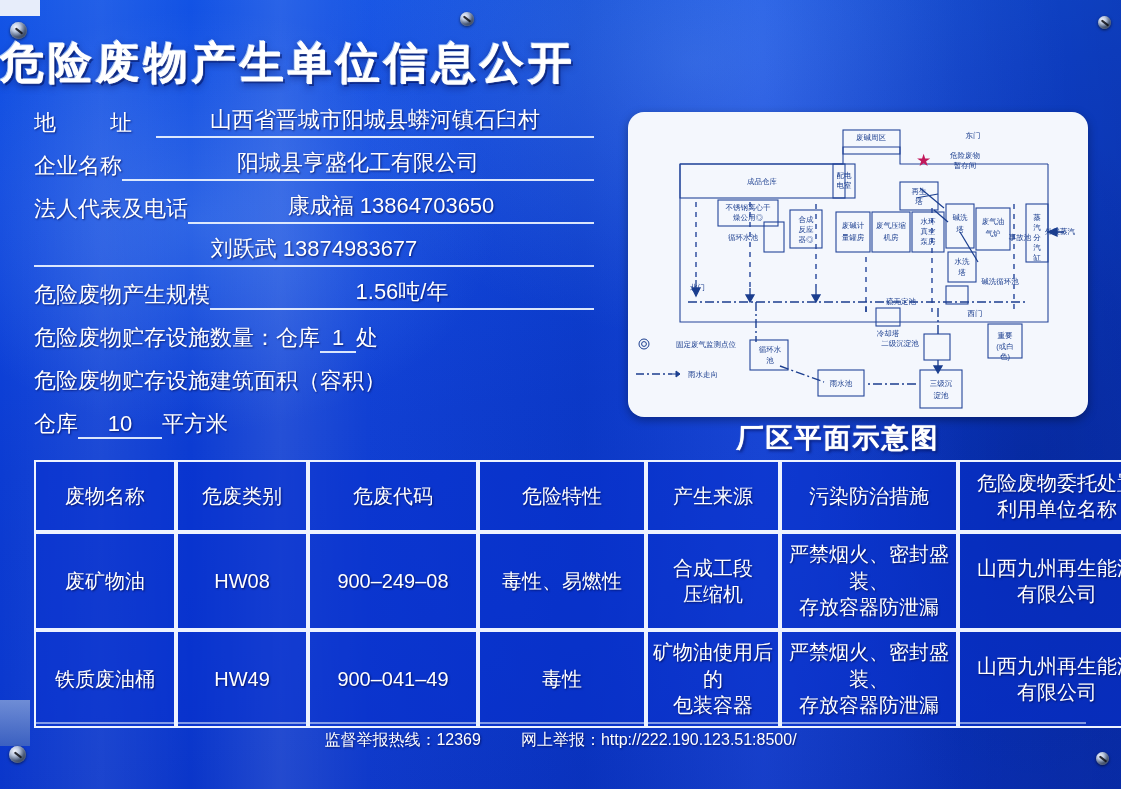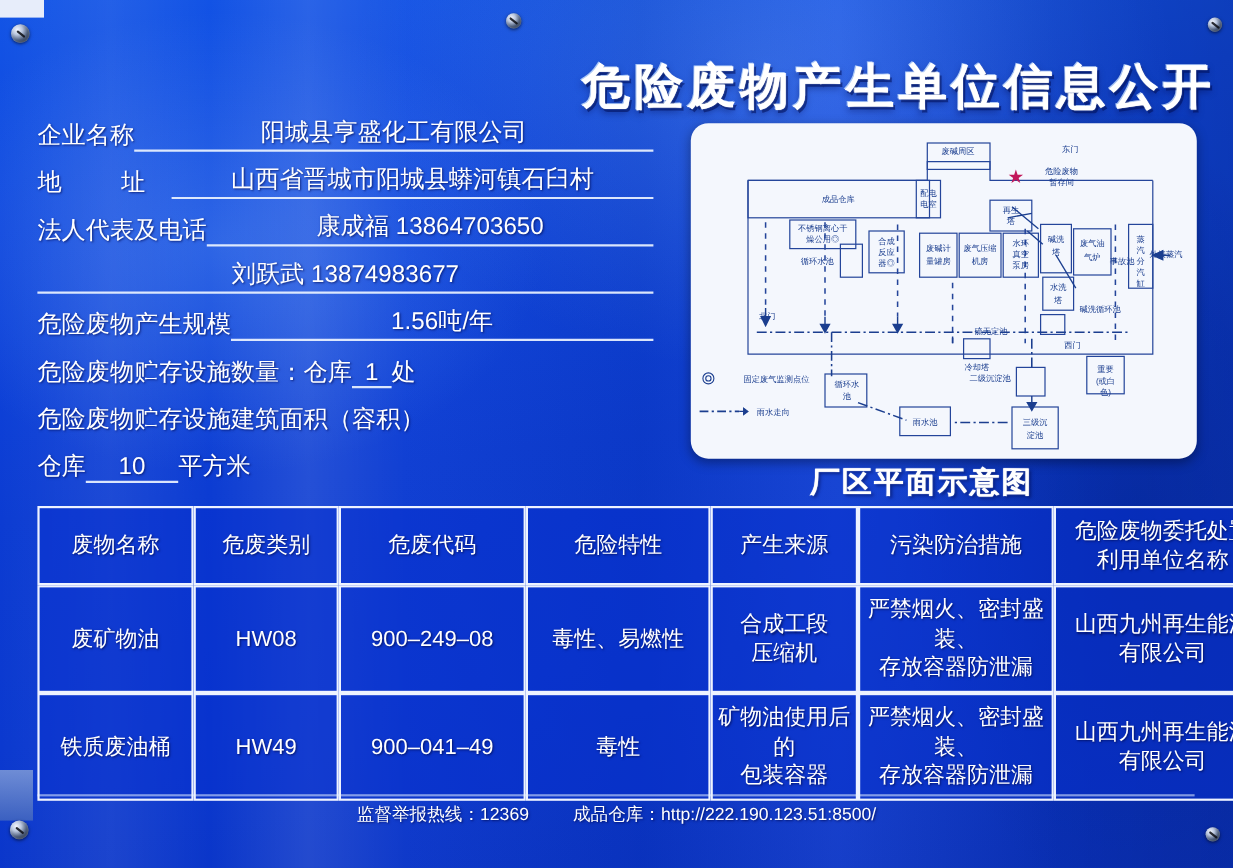--- a/index.html
+++ b/index.html
@@ -43,21 +43,21 @@
   .screw.tl{left:10px;top:22px;}
   .screw.tm{left:460px;top:12px;width:14px;height:14px;}
   .screw.tr{left:1098px;top:16px;width:13px;height:13px;}
   .screw.bl{left:9px;top:746px;}
   .screw.br{left:1096px;top:752px;width:13px;height:13px;}
 
   .topstrip{position:absolute;left:0;top:0;width:40px;height:16px;background:#f2f5fb;opacity:.95;}
   .leftedge{position:absolute;left:0;top:700px;width:30px;height:46px;background:linear-gradient(180deg,#8fa8d8,#4a6dbd);opacity:.75;}
 
   h1#title{
-    position:absolute;left:0;right:0;top:34px;margin:16px;text-align:right;
+    position:absolute;left:0;right:0;top:34px;margin:0;text-align:left;
     font-size:44px;font-weight:bold;letter-spacing:4px;color:#ffffff;
     text-shadow:0 0 1px #fff, 2px 2px 0 rgba(0,15,90,.55), -1px -1px 0 rgba(200,225,255,.8), 0 3px 7px rgba(0,10,70,.5);
     z-index:20;
   }
 
   
   #info{position:absolute;left:34px;top:108px;width:560px;z-index:20;color:#fff;}
   .row{display:flex;align-items:flex-end;margin-bottom:13px;height:30px;}
   .lbl{font-size:22px;white-space:nowrap;text-shadow:1px 1px 2px rgba(0,10,80,.7);}
   .lbl.sp{letter-spacing:24px;}
@@ -123,27 +123,27 @@
   <div class="screw tm"></div>
   <div class="screw tr"></div>
   <div class="screw bl"></div>
   <div class="screw br"></div>
 
   <h1 id="title">危险废物产生单位信息公开</h1>
 
   <div id="info">
 
     <div class="row">
+      <span class="lbl sp">地        址</span>
+      <span class="fill">山西省晋城市阳城县蟒河镇石臼村</span>
+    </div>
+
+    <div class="row">
       <span class="lbl">企业名称</span>
       <span class="fill">阳城县亨盛化工有限公司</span>
-    </div>
-
-    <div class="row">
-      <span class="lbl sp">地        址</span>
-      <span class="fill">山西省晋城市阳城县蟒河镇石臼村</span>
     </div>
 
     <div class="row">
       <span class="lbl">法人代表及电话</span>
       <span class="fill">康成福 13864703650</span>
     </div>
 
     <div class="row">
       <span class="fill">刘跃武 13874983677</span>
     </div>
@@ -339,16 +339,16 @@
       <td>严禁烟火、密封盛装、<br>存放容器防泄漏</td>
       <td>山西九州再生能源<br>有限公司</td>
     </tr>
   </tbody>
     </table>
 
   <div id="footline"></div>
 
   <div id="footer">
     <span>监督举报热线：12369</span>
-    <span>成品仓库：http://222.190.123.51:8500/</span>
+    <span>网上举报：http://222.190.123.51:8500/</span>
   </div>
 
 </div>
 
 </body></html>

